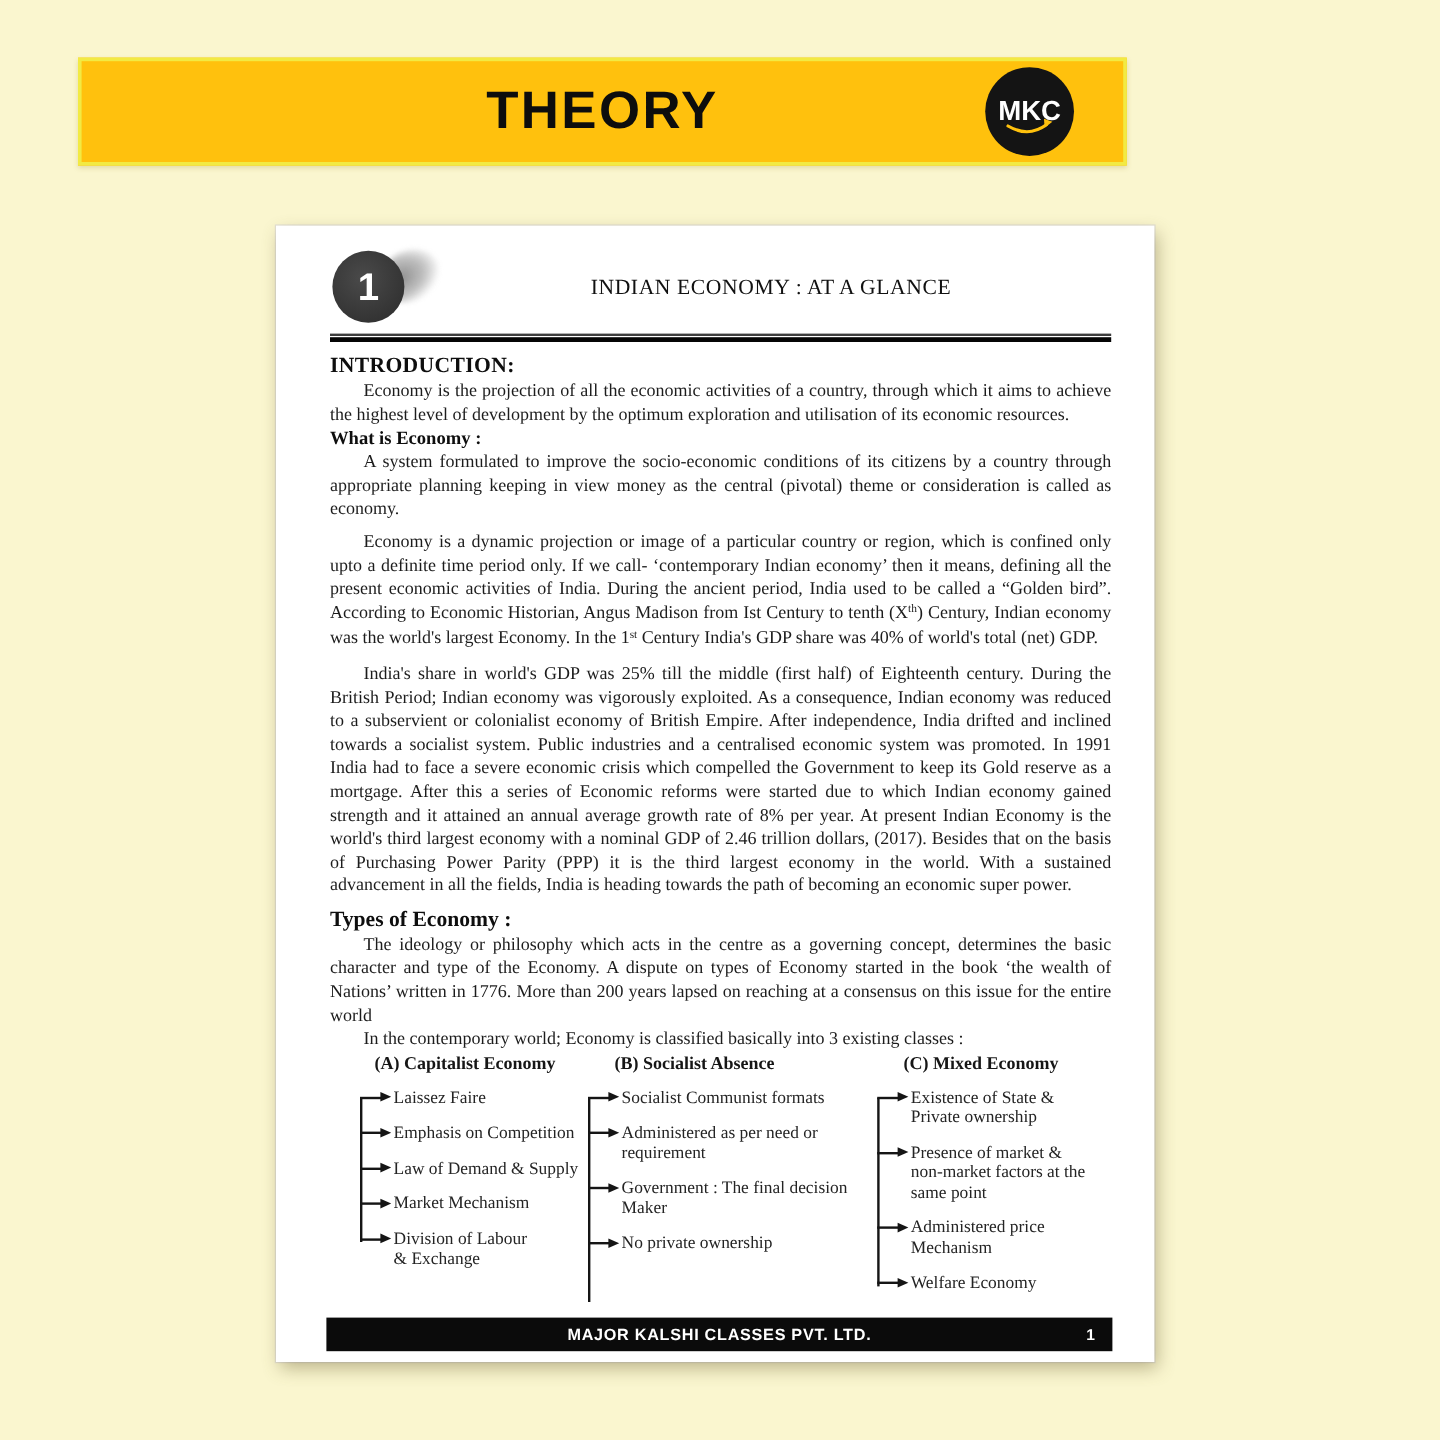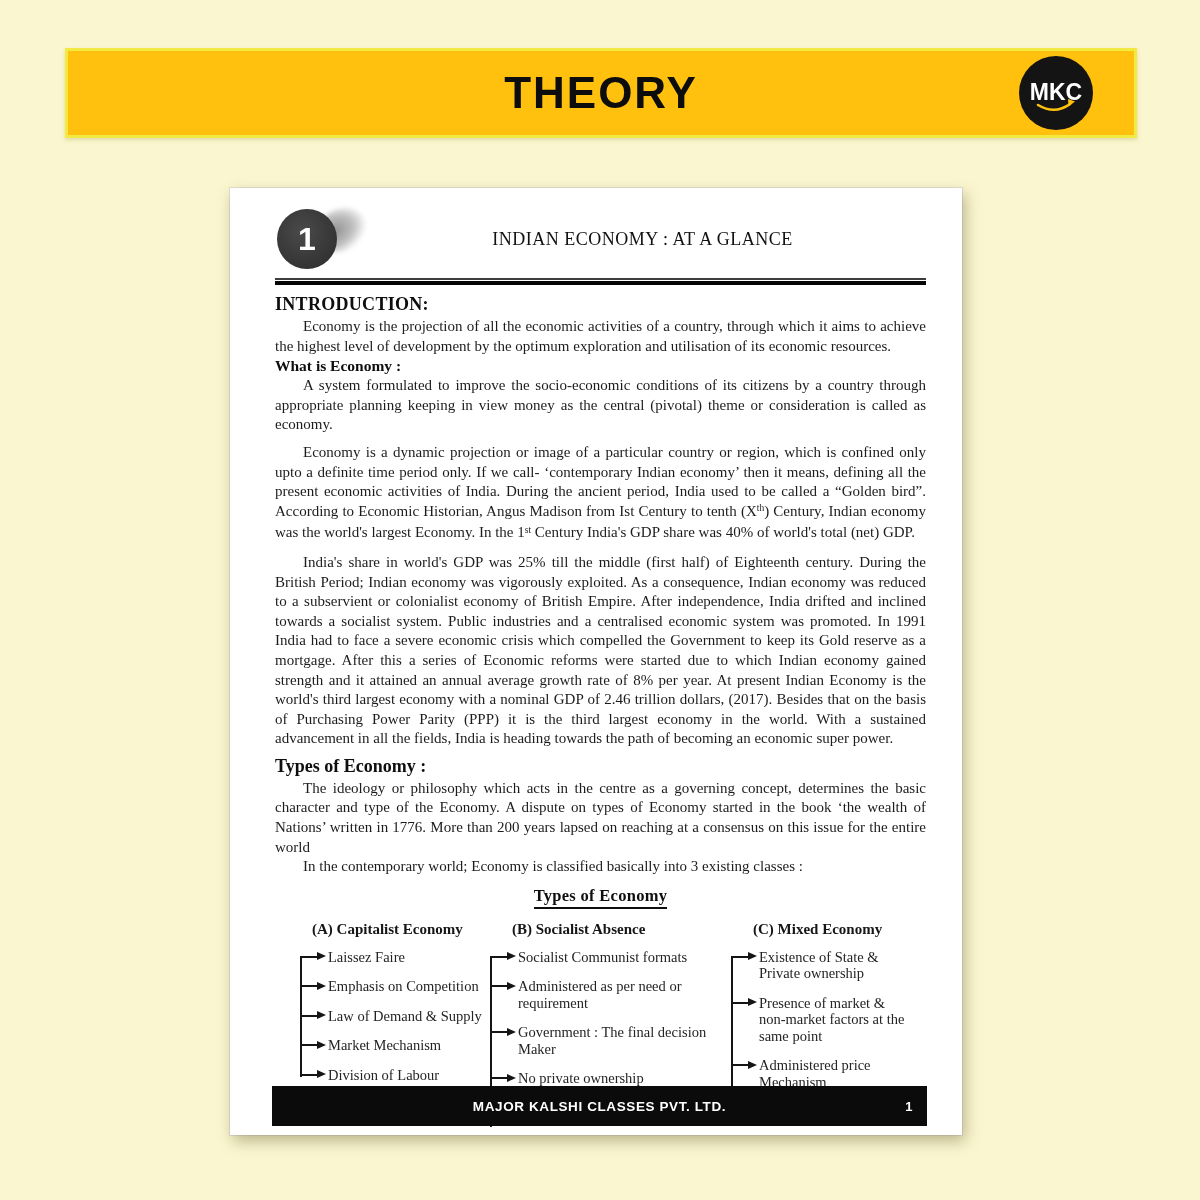--- a/index.html
+++ b/index.html
@@ -7,21 +7,21 @@
   body {
     position:relative;
     width:1200px; height:1200px;
     background:#faf6cf;
     font-family:"Liberation Serif", serif;
     overflow:hidden;
   }
 
   
   .banner {
-    position:absolute; left:65px; top:48px; width:1072px; height:90px;
+    position:absolute; left:65px; top:48px; width:874px; height:90px;
     background:#ffc10d;
     border:3px solid #f2ea43;
     display:flex; align-items:center; justify-content:center;
     box-shadow:0 2px 4px rgba(160,140,40,.25);
   }
   .banner-title {
     font-family:"Liberation Sans", sans-serif;
     font-weight:bold; font-size:44px; letter-spacing:2px; color:#0d0d0d;
   }
   .mkc-logo { position:absolute; right:40px; top:50%; transform:translateY(-50%); width:76px; height:76px; }
@@ -86,21 +86,21 @@
   .diag-item::before {
     content:""; position:absolute; left:-28px; top:7px; width:20px; height:2px; background:#151515;
   }
   .diag-item::after {
     content:""; position:absolute; left:-11px; top:3.5px; width:0; height:0;
     border-left:9px solid #151515; border-top:4.5px solid transparent; border-bottom:4.5px solid transparent;
   }
 
   
   .page-footer {
-    position:absolute; left:42px; right:35px; bottom:9px; height:40px;
+    position:absolute; left:42px; right:35px; bottom:9px; height:28px;
     background:#0b0b0b; color:#fff;
     display:flex; align-items:center; justify-content:center;
     font-family:"Liberation Sans", sans-serif; font-weight:bold; font-size:13.5px; letter-spacing:.6px;
   }
   .page-num { position:absolute; right:14px; top:50%; transform:translateY(-50%); font-size:13px; }
 </style>
 </head>
 <body>
 
 <div class="banner">
@@ -131,23 +131,20 @@
   <p class="body-p indent">A system formulated to improve the socio-economic conditions of its citizens by a country through appropriate planning keeping in view money as the central (pivotal) theme or consideration is called as economy.</p>
 
   <p class="body-p indent gap-top"><span>Economy is a dynamic projection or image of a particular country or region, which is confined only upto a definite time period only. If we call- ‘contemporary Indian economy’ then it means, defining all the present economic activities of India. During the ancient period, India used to be called a “Golden bird”. According to Economic Historian, Angus Madison from Ist Century to tenth (X</span><span class="sup">th</span><span>) Century, Indian economy was the world's largest Economy. In the 1</span><span class="sup">st</span><span> Century India's GDP share was 40% of world's total (net) GDP.</span></p>
 
   <p class="body-p indent gap-top">India's share in world's GDP was 25% till the middle (first half) of Eighteenth century. During the British Period; Indian economy was vigorously exploited. As a consequence, Indian economy was reduced to a subservient or colonialist economy of British Empire. After independence, India drifted and inclined towards a socialist system. Public industries and a centralised economic system was promoted. In 1991 India had to face a severe economic crisis which compelled the Government to keep its Gold reserve as a mortgage. After this a series of Economic reforms were started due to which Indian economy gained strength and it attained an annual average growth rate of 8% per year. At present Indian Economy is the world's third  largest economy with a nominal GDP of 2.46 trillion dollars, (2017). Besides that on the basis of Purchasing Power Parity (PPP) it is the third largest economy in the world. With a sustained advancement in all the fields, India is heading towards the path of becoming an economic super power.</p>
 
   <div class="types-heading">Types of Economy :</div>
   <p class="body-p indent">The ideology or philosophy which acts in the centre as a governing concept, determines the basic character and type of the Economy. A dispute on types of Economy started in the book ‘the wealth of Nations’ written in 1776. More than 200 years lapsed on reaching at a consensus on this issue for the entire world</p>
   <p class="body-p indent">In the contemporary world; Economy is classified basically into 3 existing classes :</p>
 
-  <div class="diagram-title-row">
-    <span class="diagram-title">Types of Economy</span>
-  </div>
 
   <div class="diagram">
 
     <div class="diag-col col-a">
       <div class="diag-head">(A) Capitalist Economy</div>
       <div class="diag-vline" style="top: 36px; height: 120px;"></div>
       <div class="diag-item">Laissez Faire</div>
       <div class="diag-item">Emphasis on Competition</div>
       <div class="diag-item">Law of Demand &amp; Supply</div>
       <div class="diag-item">Market Mechanism</div>

